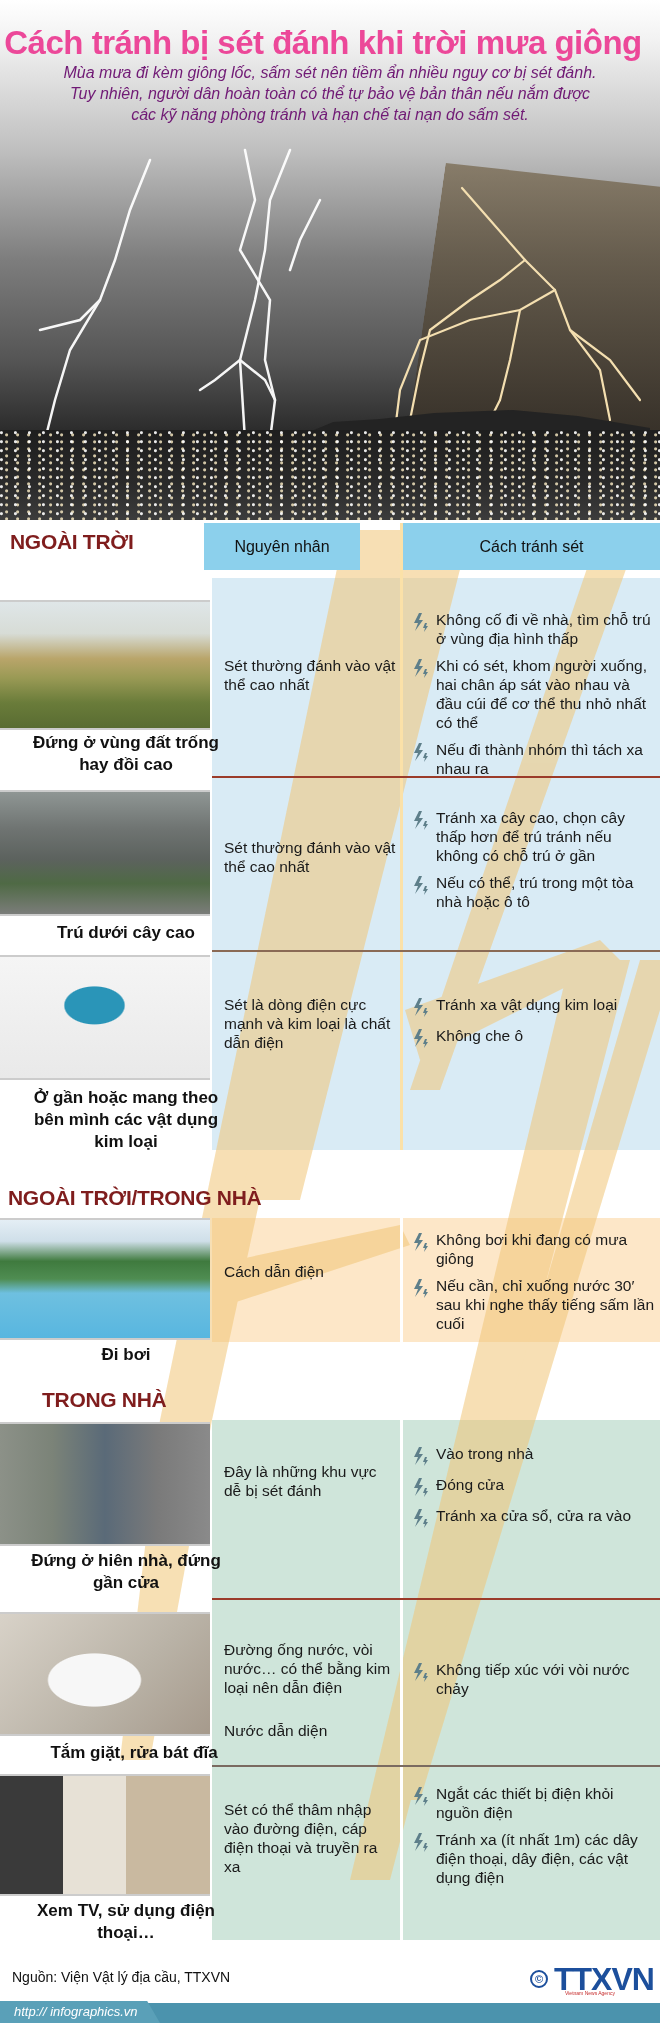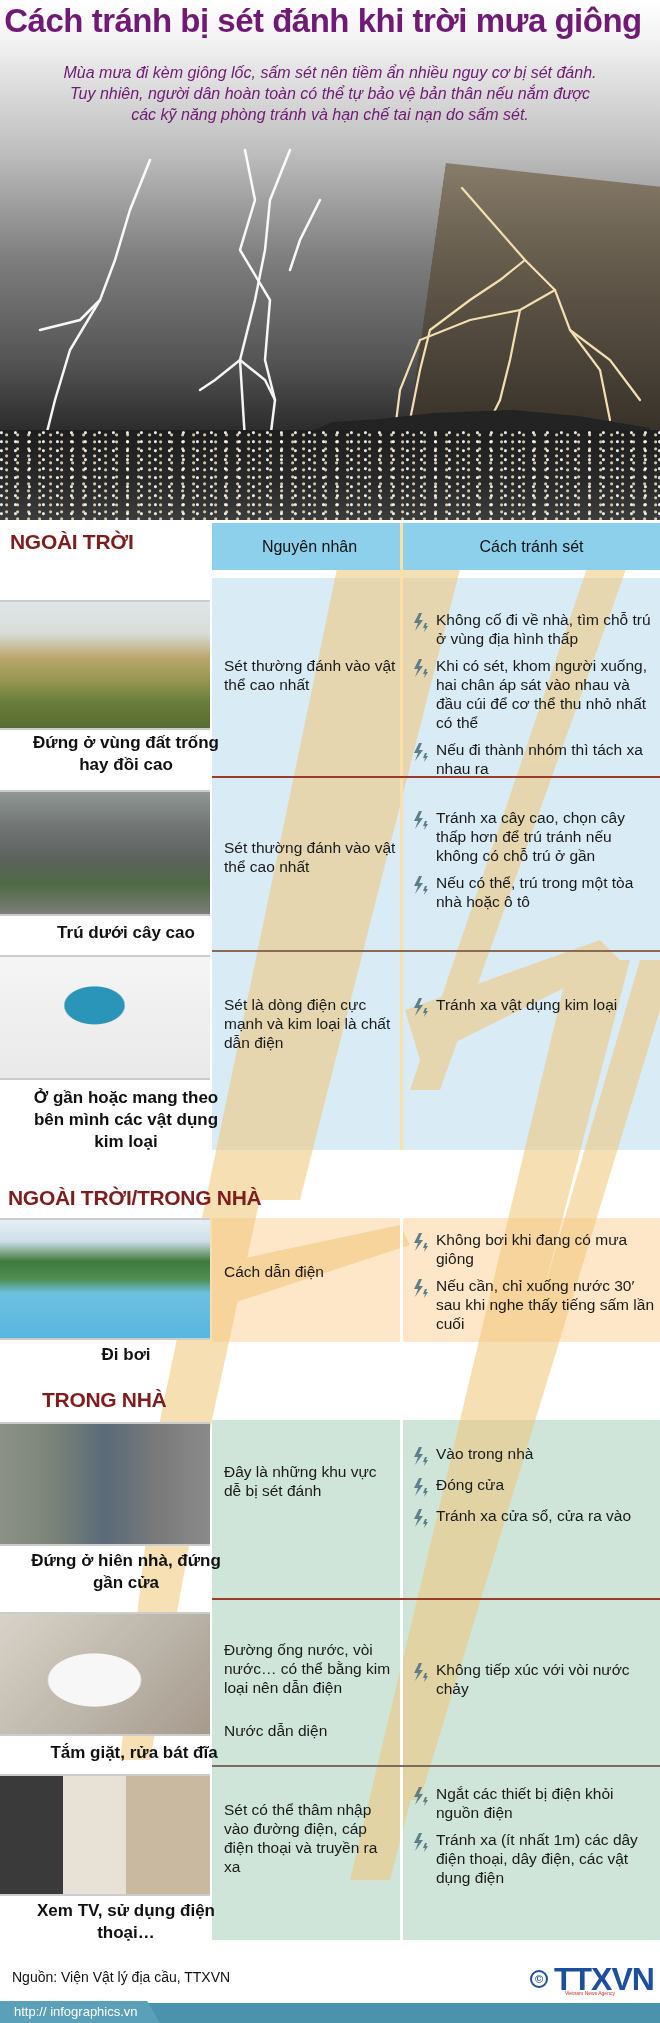--- a/index.html
+++ b/index.html
@@ -12,51 +12,51 @@
     background: linear-gradient(180deg, rgba(120,105,80,0.75), rgba(40,35,30,0.9));
     clip-path: polygon(0 0, 100% 8%, 100% 100%, 0 100%); transform: skewX(-8deg); transform-origin: bottom left; }
   .hero .city { position: absolute; left: 0; top: 430px; width: 660px; height: 90px;
     background:
       radial-gradient(circle at 10% 30%, rgba(255,255,255,.9) 0 1px, transparent 2px) 0 0/14px 9px,
       radial-gradient(circle at 60% 70%, rgba(255,240,200,.8) 0 1px, transparent 2px) 0 0/11px 7px,
       linear-gradient(180deg, #1e1e1e, #2a2a2a 60%, #3c3c3c); }
   .hero .mountain { position: absolute; left: 290px; top: 410px; width: 360px; height: 30px; background: #232323;
     clip-path: polygon(0 100%, 12% 40%, 25% 30%, 40% 10%, 62% 0, 80% 20%, 100% 60%, 100% 100%); }
   .hero svg.bolts { position: absolute; left: 0; top: 0; }
-  .title { position: absolute; left: 0; top: 2px; width: 646px; text-align: center; font-size: 33px; font-weight: bold; letter-spacing: -0.5px; color: #701a75; }
+  .title { position: absolute; left: 0; top: 24px; width: 646px; text-align: center; font-size: 33px; font-weight: bold; letter-spacing: -0.5px; color: #ec4899; }
   .subtitle { position: absolute; left: 30px; top: 62px; width: 600px; text-align: center; font-size: 16px; font-style: italic; line-height: 21px; color: #701a75; }
 
   
   .bands { position: absolute; left: 0; top: 520px; width: 660px; height: 1420px; pointer-events: none; z-index: 3; }
 
   
   .section-title { position: absolute; font-weight: bold; font-size: 21px; color: #7f1d1d; z-index: 5; letter-spacing: -0.3px; }
   .col-head { position: absolute; top: 523px; height: 47px; display: flex; align-items: center; justify-content: center; font-size: 16px; z-index: 4; }
-  .col-head.cause { left: 212px; width: 195px; background: #8cd0ec; }
+  .col-head.cause { left: 204px; width: 156px; background: #8cd0ec; }
   .col-head.avoid { left: 403px; width: 257px; background: #8cd0ec; }
   .col-divider { position: absolute; left: 400px; width: 3px; background: #fbe1a8; z-index: 4; }
 
   .panel { position: absolute; z-index: 2; }
   .panel.blue { background: #d9ebf5; }
   .panel.orange { background: #fde7c8; }
   .panel.green { background: #cfe5da; }
   .row-line { position: absolute; left: 212px; width: 448px; height: 2px; z-index: 4; }
 
   .row { position: absolute; left: 0; width: 660px; z-index: 5; }
   .photo { position: absolute; left: 0; width: 210px; border-top: 2px solid #ccc; border-bottom: 2px solid #ccc; overflow: hidden; }
   .caption { position: absolute; left: 0; width: 210px; text-align: center; font-size: 17px; font-weight: bold; line-height: 22px; margin-left: 21px; }
   .cause-text { position: absolute; left: 224px; width: 172px; font-size: 15.5px; line-height: 19px; color: #1a1a1a; }
   .cause-text p + p { margin-top: 24px; }
   .tips { position: absolute; left: 410px; width: 245px; list-style: none; }
   .tip { display: flex; align-items: flex-start; font-size: 15.5px; line-height: 19px; margin-bottom: 8px; color: #1a1a1a; }
   .tip .bolt { flex: 0 0 22px; width: 22px; height: 22px; margin-right: 4px; margin-top: 1px; }
 
   .footer-source { position: absolute; left: 12px; top: 1969px; font-size: 14px; z-index: 5; }
   .footer-bar { position: absolute; left: 0; top: 2003px; width: 660px; height: 20px; background: #4b93ad; z-index: 5; }
-  .footer-url { position: absolute; left: 0; top: 2001px; width: 160px; height: 22px; background: #5aa0b8; clip-path: polygon(0 0, 92% 0, 100% 100%, 0 100%); color: #fff; font-size: 13px; padding: 3px 0 0 14px; z-index: 6; }
+  .footer-url { position: absolute; left: 0; top: 2001px; width: 160px; height: 22px; background: #5aa0b8; clip-path: polygon(0 0, 92% 0, 100% 100%, 0 100%); color: #fff; font-size: 13px; font-style: italic; padding: 3px 0 0 14px; z-index: 6; }
   .logo { position: absolute; left: 530px; top: 1968px; z-index: 6; display: flex; align-items: center; gap: 6px; }
   .logo .copy { width: 18px; height: 18px; border: 2px solid #1c4f9c; border-radius: 50%; font-size: 11px; font-weight: bold; color: #1c4f9c; display: flex; align-items: center; justify-content: center; }
   .logo .ttx { font-size: 32px; font-weight: bold; color: #1c4f9c; letter-spacing: -1px; line-height: 22px; }
   .logo .tag { position: absolute; left: 35px; top: 22px; font-size: 5px; color: #c62b2b; white-space: nowrap; }
 </style>
 </head>
 <body>
 
 <div class="hero">
   <div class="sepia"></div>
@@ -184,20 +184,27 @@
       <p>Sét là dòng điện cực mạnh và kim loại là chất dẫn điện</p>
     </div>
   <ul class="tips" style="top:40px;">
     <li class="tip">
         <svg class="bolt" viewBox="0 0 22 22">
           <path d="M9 2 L4 12 L8 12 L5 20 L13 9 L9 9 L12 2Z" fill="#5e7f8a"></path>
           <path d="M15 12 L13 17 L15 17 L14 21 L18 15 L16 15 L17 12Z" fill="#5e7f8a"></path>
         </svg>
         <span>Tránh xa vật dụng kim loại</span>
       </li>
+    <li class="tip">
+        <svg class="bolt" viewBox="0 0 22 22">
+          <path d="M9 2 L4 12 L8 12 L5 20 L13 9 L9 9 L12 2Z" fill="#5e7f8a"></path>
+          <path d="M15 12 L13 17 L15 17 L14 21 L18 15 L16 15 L17 12Z" fill="#5e7f8a"></path>
+        </svg>
+        <span>Không che ô</span>
+      </li>
   </ul>
 </div>
 
 <div class="row" style="top:1218px;">
   <div class="photo" style="top:0; height:122px; background:linear-gradient(180deg,#e4eef5 0%,#cfdfe9 18%,#3f7a3e 35%,#4f8d52 50%,#6ec0e0 62%,#58b6e0 100%);"></div>
   <div class="caption" style="top:126px;">Đi bơi</div>
   <div class="cause-text" style="top:44px;">
       <p>Cách dẫn điện</p>
     </div>
   <ul class="tips" style="top:12px;">

